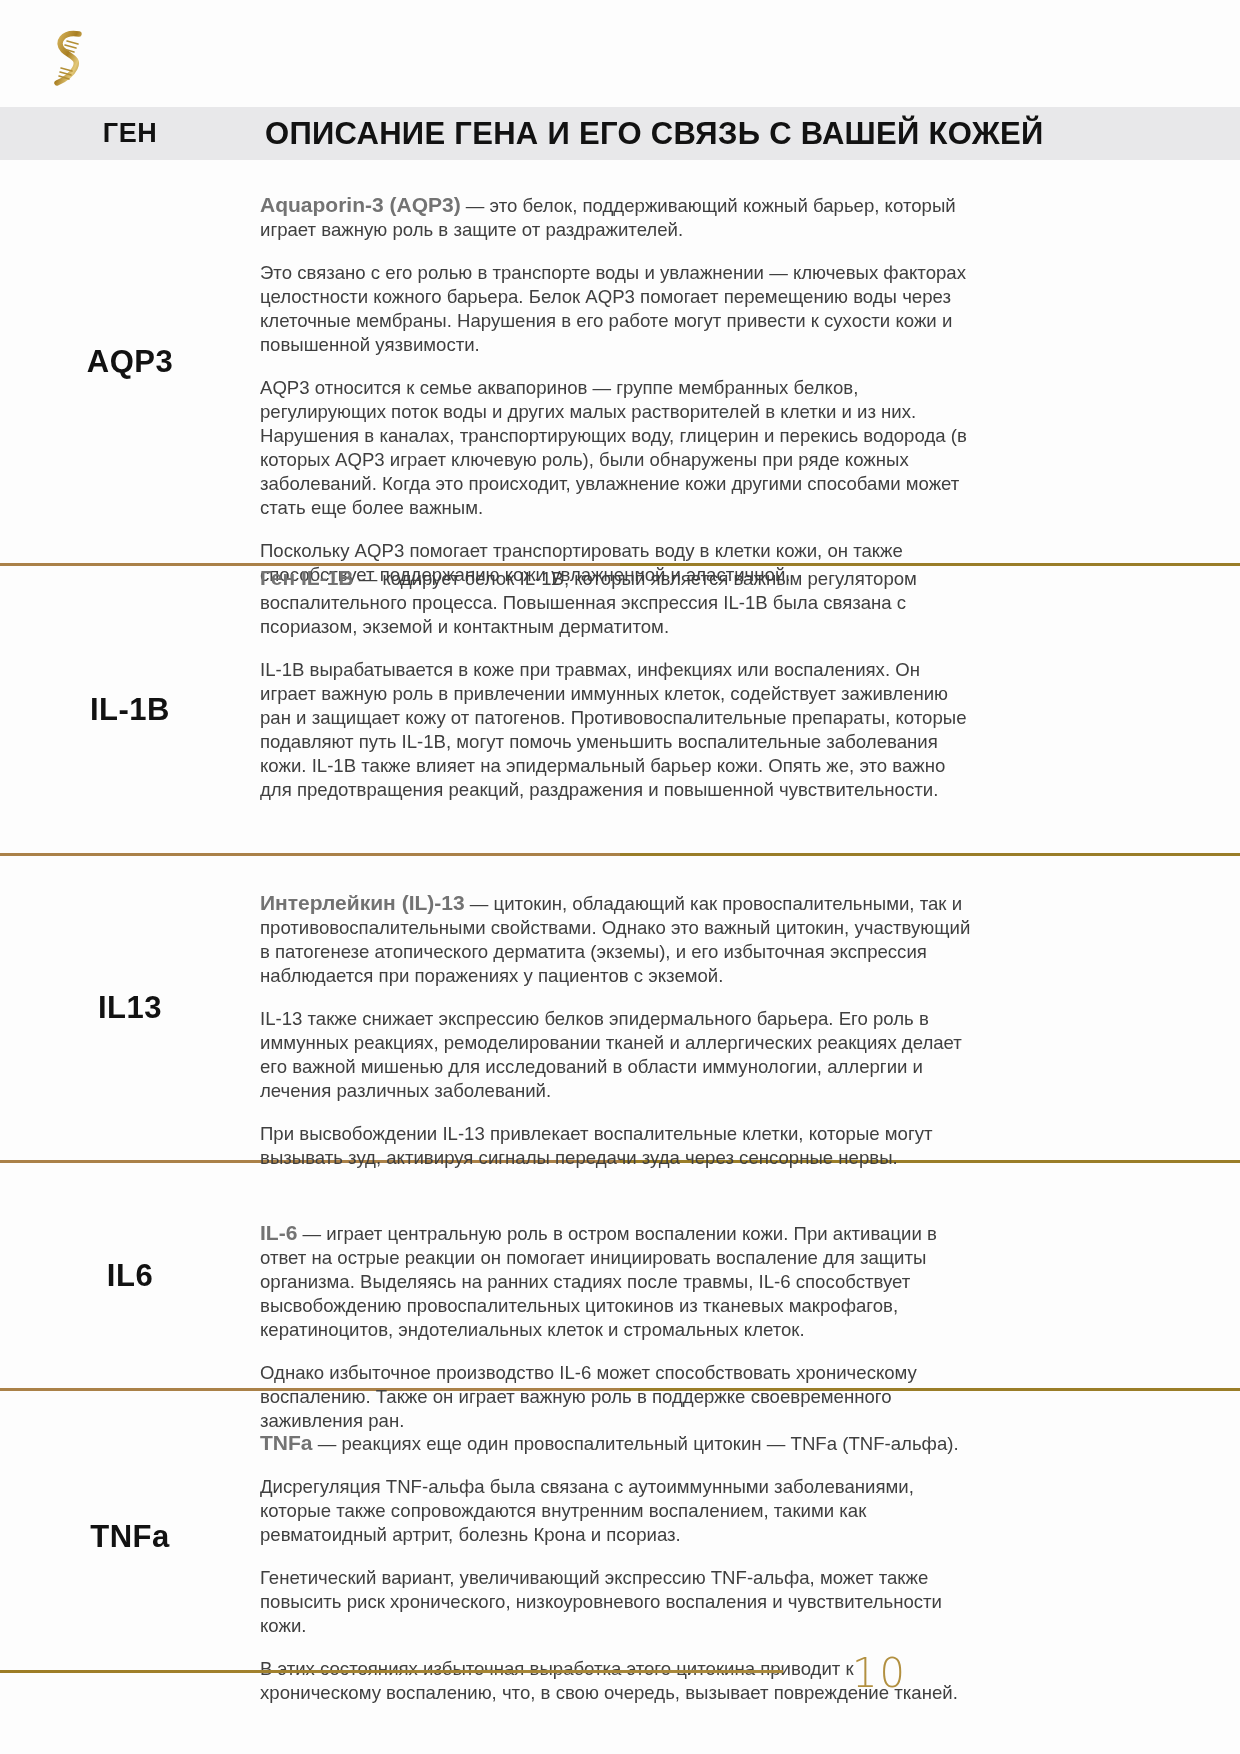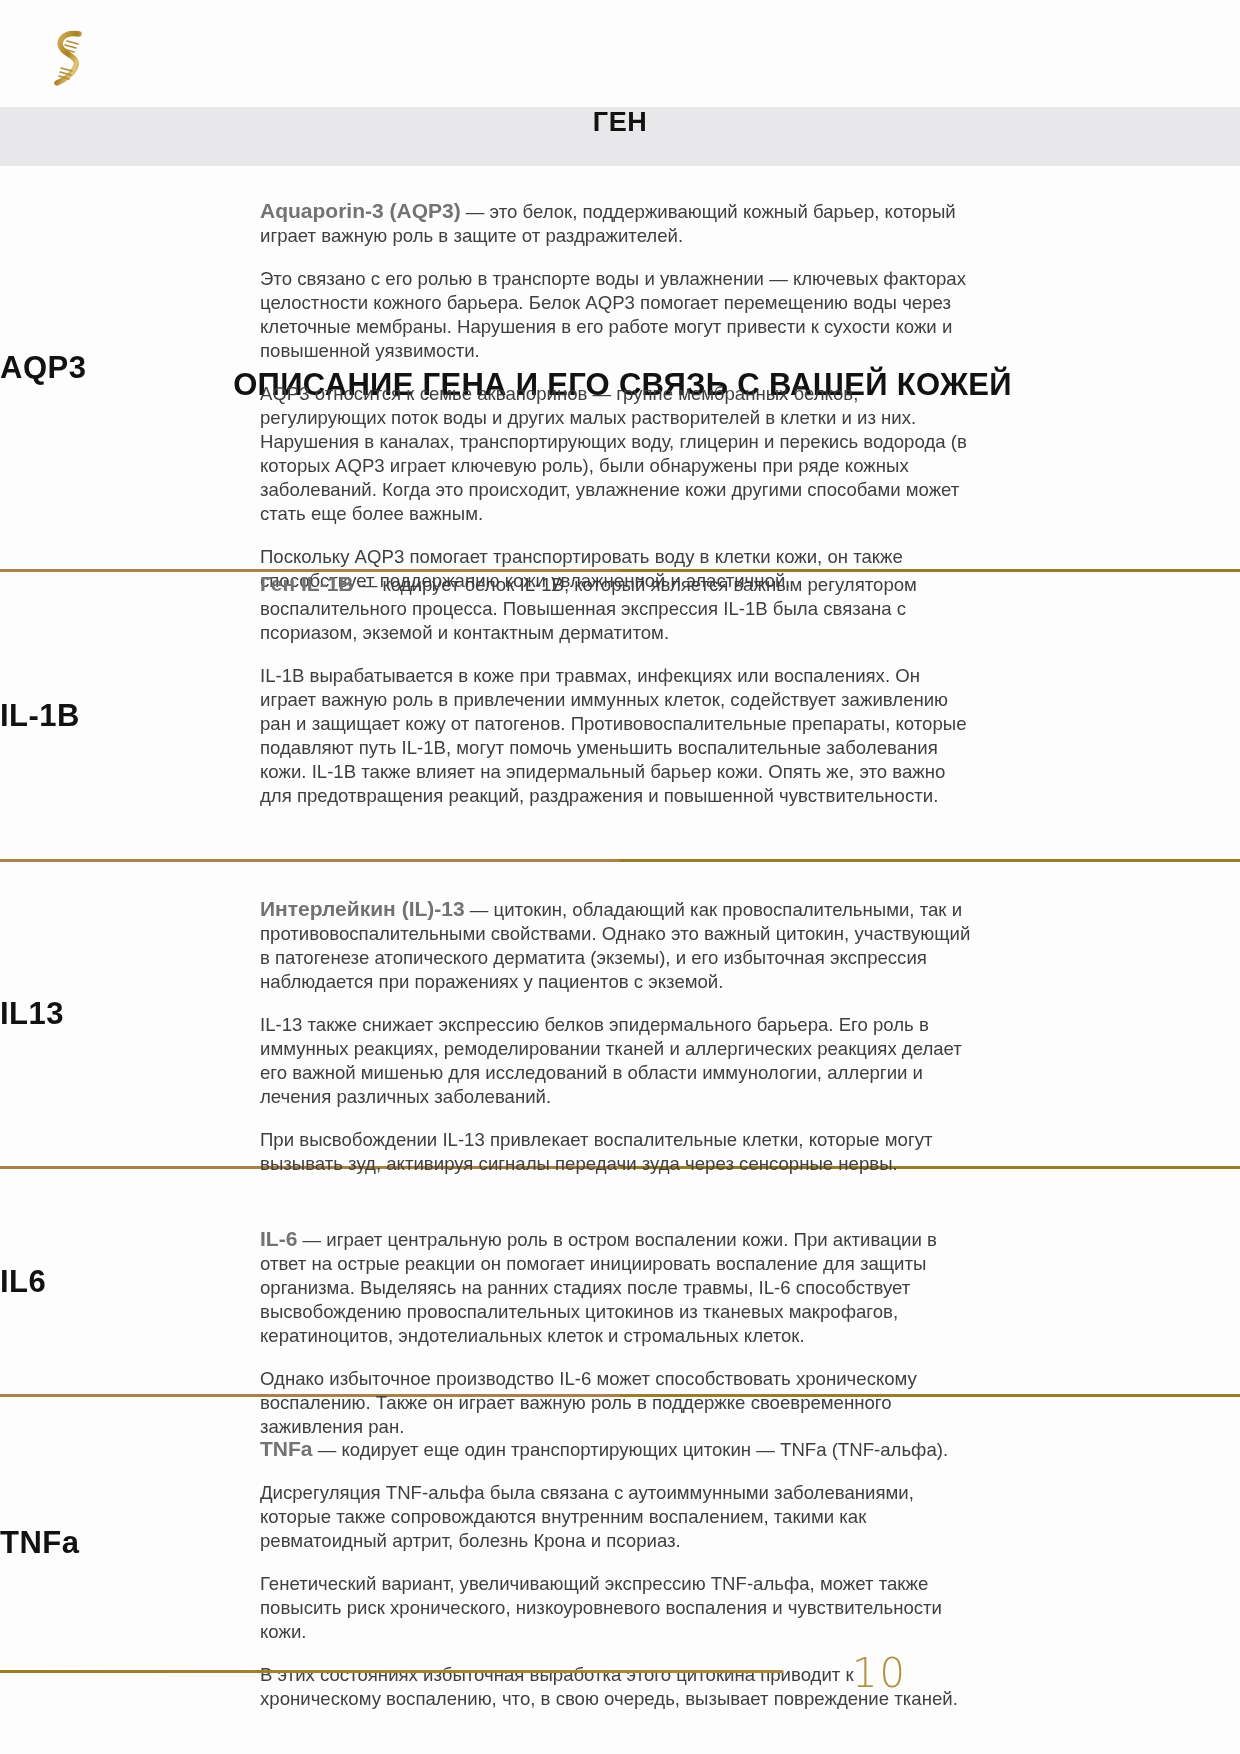--- a/index.html
+++ b/index.html
@@ -9,43 +9,42 @@
     background:#fdfdfd;
     font-family:"Liberation Sans","DejaVu Sans",sans-serif;
     overflow:hidden;
   }
   
   .topbar{position:relative;height:107px;}
   .logo{position:absolute;left:48px;top:30px;width:42px;height:58px;}
   
   .theader{
     display:flex;align-items:center;
-    height:59px;background:#e8e8ea;
+    height:53px;background:#e8e8ea;
     color:#121212;
-    flex-direction:column;
   }
   .theader .gene-col-h{
     width:260px;flex:0 0 260px;text-align:center;
     font-size:27px;font-weight:800;letter-spacing:.5px;
   }
   .theader .desc-col-h{
     padding-left:5px;
     font-size:31px;font-weight:800;letter-spacing:.3px;
   }
   
   .row{
     display:flex;box-sizing:border-box;
   }
   .row + .row{
     border-top:3px solid;
     border-image:linear-gradient(to right,#aa8148 0 50%,#9a7d28 50% 100%) 1;
   }
   .gene-col{
     width:260px;flex:0 0 260px;
-    display:flex;align-items:center;justify-content:flex-start;
+    display:flex;align-items:center;justify-content:center;
   }
   .gene-label{
     font-size:31px;font-weight:700;color:#121212;letter-spacing:.5px;
   }
   .desc-col{
     width:712px;flex:0 0 712px;
     color:#3f3f3f;
     font-size:18.6px;line-height:24px;
   }
   .desc-col p{margin:0 0 19px 0;}
@@ -135,21 +134,21 @@
       <p><b class="lead">IL-6</b><span> — играет центральную роль в остром воспалении кожи. При активации в ответ на острые реакции он помогает инициировать воспаление для защиты организма. Выделяясь на ранних стадиях после травмы, IL-6 способствует высвобождению провоспалительных цитокинов из тканевых макрофагов, кератиноцитов, эндотелиальных клеток и стромальных клеток.</span></p>
       <p><span>Однако избыточное производство IL-6 может способствовать хроническому воспалению. Также он играет важную роль в поддержке своевременного заживления ран.</span></p>
     </div>
   </div>
 
   <div class="row r5">
     <div class="gene-col">
       <span class="gene-label">TNFa</span>
     </div>
     <div class="desc-col">
-      <p><b class="lead">TNFa</b><span> — кодирует еще один транспортирующих цитокин — TNFa (TNF-альфа).</span></p>
+      <p><b class="lead">TNFa</b><span> — реакциях еще один провоспалительный цитокин — TNFa (TNF-альфа).</span></p>
       <p><span>Дисрегуляция TNF-альфа была связана с аутоиммунными заболеваниями, которые также сопровождаются внутренним воспалением, такими как ревматоидный артрит, болезнь Крона и псориаз.</span></p>
       <p><span>Генетический вариант, увеличивающий экспрессию TNF-альфа, может также повысить риск хронического, низкоуровневого воспаления и чувствительности кожи.</span></p>
       <p><span>В этих состояниях избыточная выработка этого цитокина приводит к хроническому воспалению, что, в свою очередь, вызывает повреждение тканей.</span></p>
     </div>
   </div>
 
   <div class="footer-line"></div>
   <div class="page-number">10</div>
 
 </div>

